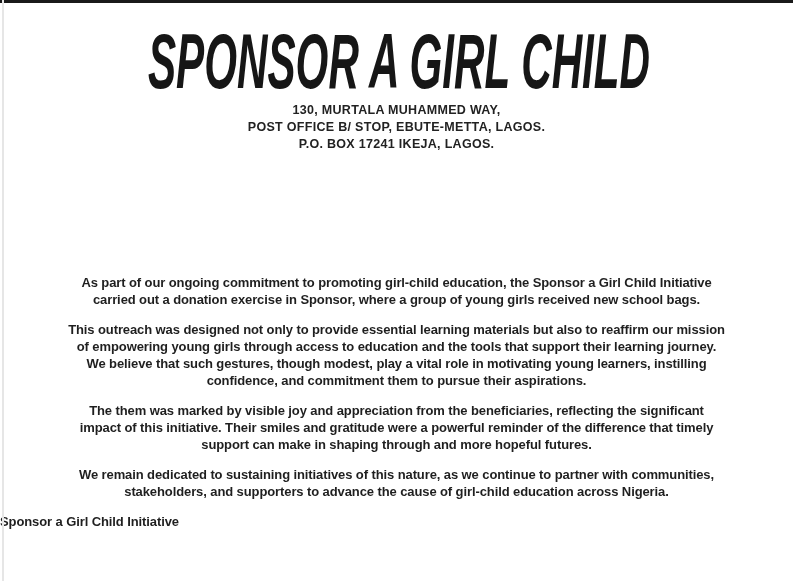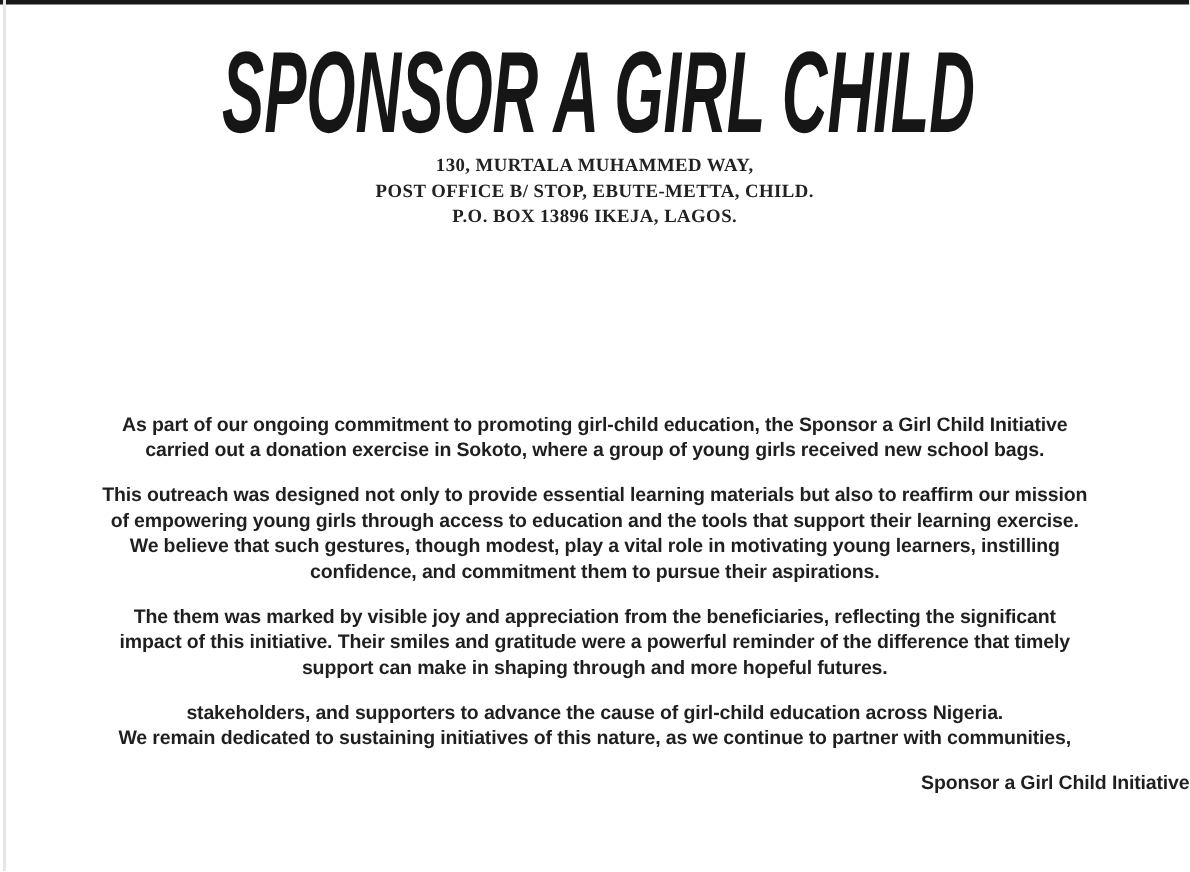--- a/index.html
+++ b/index.html
@@ -41,82 +41,81 @@
     fill: #161616;
   }
   .address {
     margin-top: 2px;
     text-align: center;
     font-size: 12.5px;
     font-weight: bold;
     line-height: 17px;
     letter-spacing: 0.3px;
     color: #222222;
-    font-family: Liberation Serif, serif;
   }
   .body-text {
     margin-top: 121px;
     text-align: center;
     font-size: 13px;
     font-weight: bold;
     line-height: 17px;
     letter-spacing: -0.1px;
     color: #1f1f1f;
   }
   .paragraph {
     margin: 0 0 13px 0;
   }
   .line {
     white-space: nowrap;
   }
   .signature {
     margin-top: 0;
-    text-align: right;
+    text-align: left;
     font-size: 13px;
     font-weight: bold;
     line-height: 17px;
     letter-spacing: -0.1px;
     color: #1f1f1f;
   }
 </style>
 </head>
 <body>
 
 <div class="page">
   <div class="top-bar"></div>
   <div class="left-edge-line"></div>
 
   <svg class="title-svg" width="793" height="73">
     <text x="399" y="61" font-size="77" text-anchor="middle" textLength="502" lengthAdjust="spacingAndGlyphs">SPONSOR A GIRL CHILD</text>
   </svg>
 
   <div class="address">
     <div class="line">130, MURTALA MUHAMMED WAY,</div>
-    <div class="line">POST OFFICE B/ STOP, EBUTE-METTA, CHILD.</div>
-    <div class="line">P.O. BOX 13896 IKEJA, LAGOS.</div>
+    <div class="line">POST OFFICE B/ STOP, EBUTE-METTA, LAGOS.</div>
+    <div class="line">P.O. BOX 17241 IKEJA, LAGOS.</div>
   </div>
 
   <div class="body-text">
     <div class="paragraph">
       <div class="line">As part of our ongoing commitment to promoting girl-child education, the Sponsor a Girl Child Initiative</div>
-      <div class="line">carried out a donation exercise in Sokoto, where a group of young girls received new school bags.</div>
+      <div class="line">carried out a donation exercise in Sponsor, where a group of young girls received new school bags.</div>
     </div>
     <div class="paragraph">
       <div class="line">This outreach was designed not only to provide essential learning materials but also to reaffirm our mission</div>
-      <div class="line">of empowering young girls through access to education and the tools that support their learning exercise.</div>
+      <div class="line">of empowering young girls through access to education and the tools that support their learning journey.</div>
       <div class="line">We believe that such gestures, though modest, play a vital role in motivating young learners, instilling</div>
       <div class="line">confidence, and commitment them to pursue their aspirations.</div>
     </div>
     <div class="paragraph">
       <div class="line">The them was marked by visible joy and appreciation from the beneficiaries, reflecting the significant</div>
       <div class="line">impact of this initiative. Their smiles and gratitude were a powerful reminder of the difference that timely</div>
       <div class="line">support can make in shaping through and more hopeful futures.</div>
     </div>
     <div class="paragraph">
+      <div class="line">We remain dedicated to sustaining initiatives of this nature, as we continue to partner with communities,</div>
       <div class="line">stakeholders, and supporters to advance the cause of girl-child education across Nigeria.</div>
-      <div class="line">We remain dedicated to sustaining initiatives of this nature, as we continue to partner with communities,</div>
     </div>
 
     <div class="signature">
       <div class="line">Sponsor a Girl Child Initiative</div>
     </div>
   </div>
 </div>
 
 </body></html>

